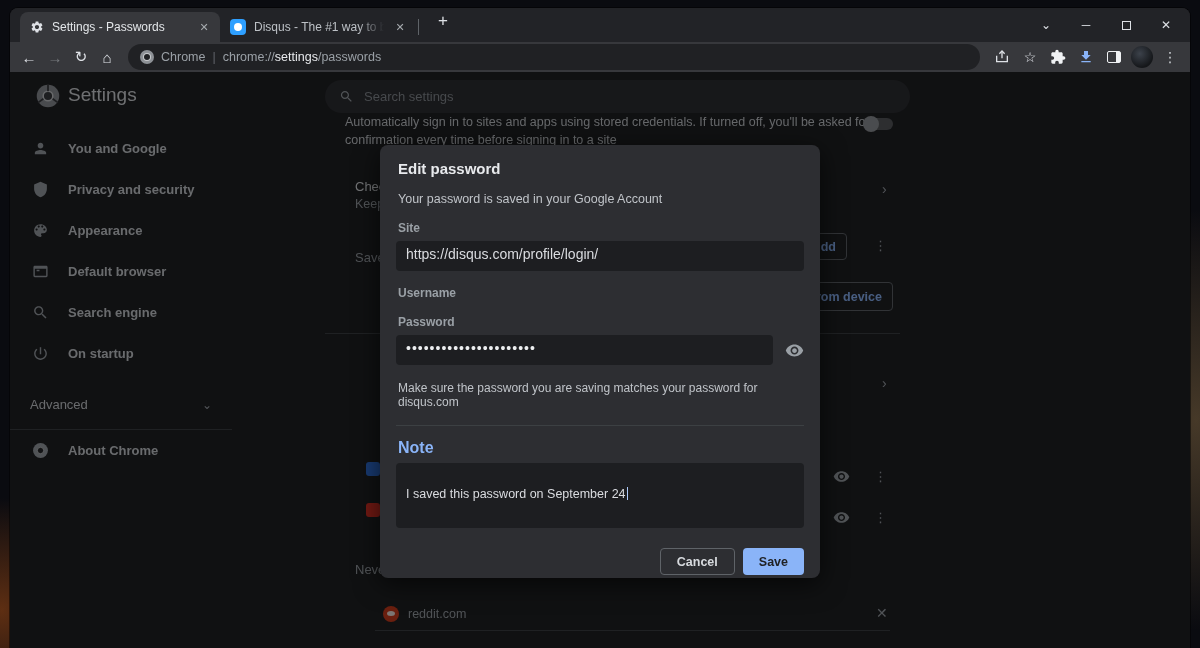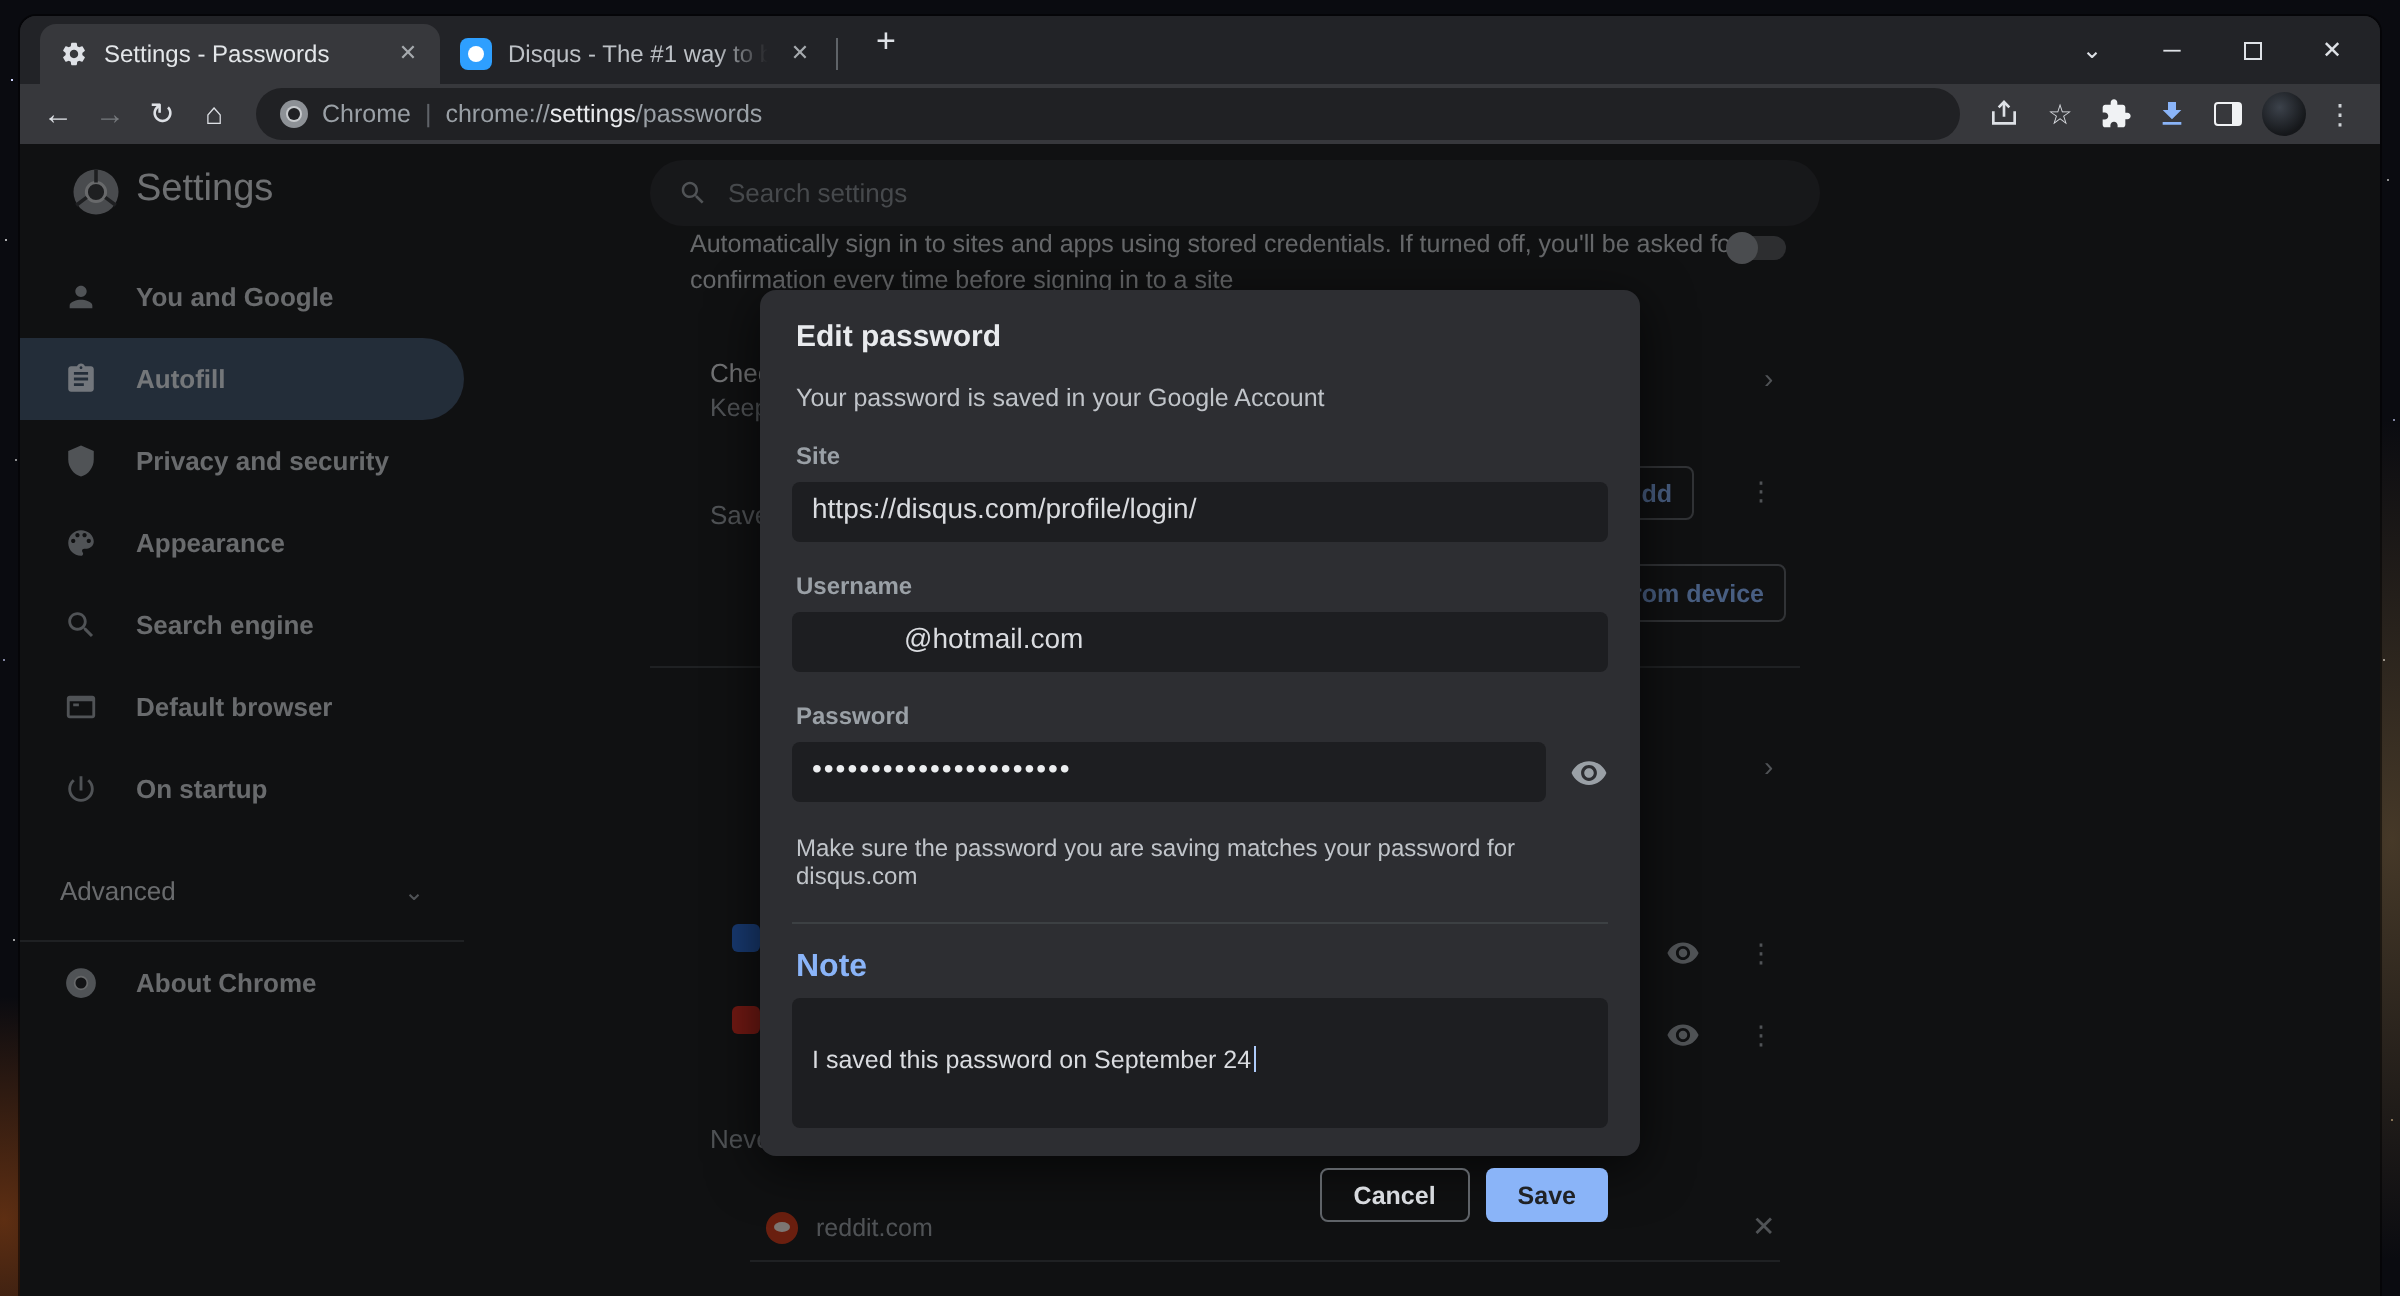--- a/index.html
+++ b/index.html
@@ -209,59 +209,51 @@
 
     <div class="sidebar">
       <div class="side-item">
         <span class="ic">
             <svg width="17" height="17" viewBox="0 0 24 24" fill="#9aa0a6">
               <path d="M12 12c2.21 0 4-1.79 4-4s-1.79-4-4-4-4 1.79-4 4 1.79 4 4 4zm0 2c-2.67 0-8 1.34-8 4v2h16v-2c0-2.66-5.33-4-8-4z"></path>
             </svg>
           </span>
         <span>You and Google</span>
       </div>
-      <div class="side-item selected">
-        <span class="ic">
-            <svg width="17" height="17" viewBox="0 0 24 24" fill="#dbe3ee">
-              <path d="M19 3h-4.18C14.4 1.84 13.3 1 12 1c-1.3 0-2.4.84-2.82 2H5c-1.1 0-2 .9-2 2v14c0 1.1.9 2 2 2h14c1.1 0 2-.9 2-2V5c0-1.1-.9-2-2-2zm-7 0c.55 0 1 .45 1 1s-.45 1-1 1-1-.45-1-1 .45-1 1-1zm2 14H7v-2h7v2zm3-4H7v-2h10v2zm0-4H7V7h10v2z"></path>
-            </svg>
-          </span>
-        <span>Autofill</span>
-      </div>
       <div class="side-item">
         <span class="ic">
             <svg width="17" height="17" viewBox="0 0 24 24" fill="#9aa0a6">
               <path d="M12 1L3 5v6c0 5.55 3.84 10.74 9 12 5.16-1.26 9-6.45 9-12V5l-9-4z"></path>
             </svg>
           </span>
         <span>Privacy and security</span>
       </div>
       <div class="side-item">
         <span class="ic">
             <svg width="17" height="17" viewBox="0 0 24 24" fill="#9aa0a6">
               <path d="M12 3c-4.97 0-9 4.03-9 9s4.03 9 9 9c.83 0 1.5-.67 1.5-1.5 0-.39-.15-.74-.39-1.01-.23-.26-.38-.61-.38-.99 0-.83.67-1.5 1.5-1.5H16c2.76 0 5-2.24 5-5 0-4.42-4.03-8-9-8zm-5.5 9c-.83 0-1.5-.67-1.5-1.5S5.67 9 6.5 9 8 9.67 8 10.5 7.33 12 6.5 12zm3-4C8.67 8 8 7.33 8 6.5S8.67 5 9.5 5s1.5.67 1.5 1.5S10.33 8 9.5 8zm5 0c-.83 0-1.5-.67-1.5-1.5S13.67 5 14.5 5s1.5.67 1.5 1.5S15.33 8 14.5 8zm3 4c-.83 0-1.5-.67-1.5-1.5S16.67 9 17.5 9s1.5.67 1.5 1.5-.67 1.5-1.5 1.5z"></path>
             </svg>
           </span>
         <span>Appearance</span>
       </div>
       <div class="side-item">
         <span class="ic">
             <svg width="17" height="17" viewBox="0 0 24 24" fill="#9aa0a6">
+              <path d="M20 4H4c-1.1 0-1.99.9-1.99 2L2 18c0 1.1.9 2 2 2h16c1.1 0 2-.9 2-2V6c0-1.1-.9-2-2-2zm0 14H4V8h16v10zM6.5 9.5h4v2h-4z"></path>
+            </svg>
+          </span>
+        <span>Default browser</span>
+      </div>
+      <div class="side-item">
+        <span class="ic">
+            <svg width="17" height="17" viewBox="0 0 24 24" fill="#9aa0a6">
               <path d="M15.5 14h-.79l-.28-.27C15.41 12.59 16 11.11 16 9.5 16 5.91 13.09 3 9.5 3S3 5.91 3 9.5 5.91 16 9.5 16c1.61 0 3.09-.59 4.23-1.57l.27.28v.79l5 4.99L20.49 19l-4.99-5zm-6 0C7.01 14 5 11.99 5 9.5S7.01 5 9.5 5 14 7.01 14 9.5 11.99 14 9.5 14z"></path>
             </svg>
           </span>
         <span>Search engine</span>
-      </div>
-      <div class="side-item">
-        <span class="ic">
-            <svg width="17" height="17" viewBox="0 0 24 24" fill="#9aa0a6">
-              <path d="M20 4H4c-1.1 0-1.99.9-1.99 2L2 18c0 1.1.9 2 2 2h16c1.1 0 2-.9 2-2V6c0-1.1-.9-2-2-2zm0 14H4V8h16v10zM6.5 9.5h4v2h-4z"></path>
-            </svg>
-          </span>
-        <span>Default browser</span>
       </div>
       <div class="side-item">
         <span class="ic">
             <svg width="17" height="17" viewBox="0 0 24 24" fill="#9aa0a6">
               <path d="M13 3h-2v10h2V3zm4.83 2.17l-1.42 1.42C17.99 7.86 19 9.81 19 12c0 3.87-3.13 7-7 7s-7-3.13-7-7c0-2.19 1.01-4.14 2.58-5.42L6.17 5.17C4.23 6.82 3 9.26 3 12c0 4.97 4.03 9 9 9s9-4.03 9-9c0-2.74-1.23-5.18-3.17-6.83z"></path>
             </svg>
           </span>
         <span>On startup</span>
       </div>
       <div class="side-adv">
@@ -326,21 +318,20 @@
     <div class="scrim"></div>
 
     <div class="dialog">
       <div class="dlg-title">Edit password</div>
       <div class="dlg-sub">Your password is saved in your Google Account</div>
 
       <div class="dlg-label">Site</div>
       <div class="dlg-input">https://disqus.com/profile/login/</div>
 
       <div class="dlg-label">Username</div>
-      <div class="dlg-input redacted">@hotmail.com</div>
 
       <div class="dlg-label">Password</div>
       <div class="pw-row">
         <div class="dlg-input">••••••••••••••••••••••</div>
         <span>
           <svg width="19" height="19" viewBox="0 0 24 24" fill="#9aa0a6">
               <path d="M12 4.5C7 4.5 2.73 7.61 1 12c1.73 4.39 6 7.5 11 7.5s9.27-3.11 11-7.5c-1.73-4.39-6-7.5-11-7.5zM12 17c-2.76 0-5-2.24-5-5s2.24-5 5-5 5 2.24 5 5-2.24 5-5 5zm0-8c-1.66 0-3 1.34-3 3s1.34 3 3 3 3-1.34 3-3-1.34-3-3-3z"></path>
             </svg>
         </span>
       </div>

